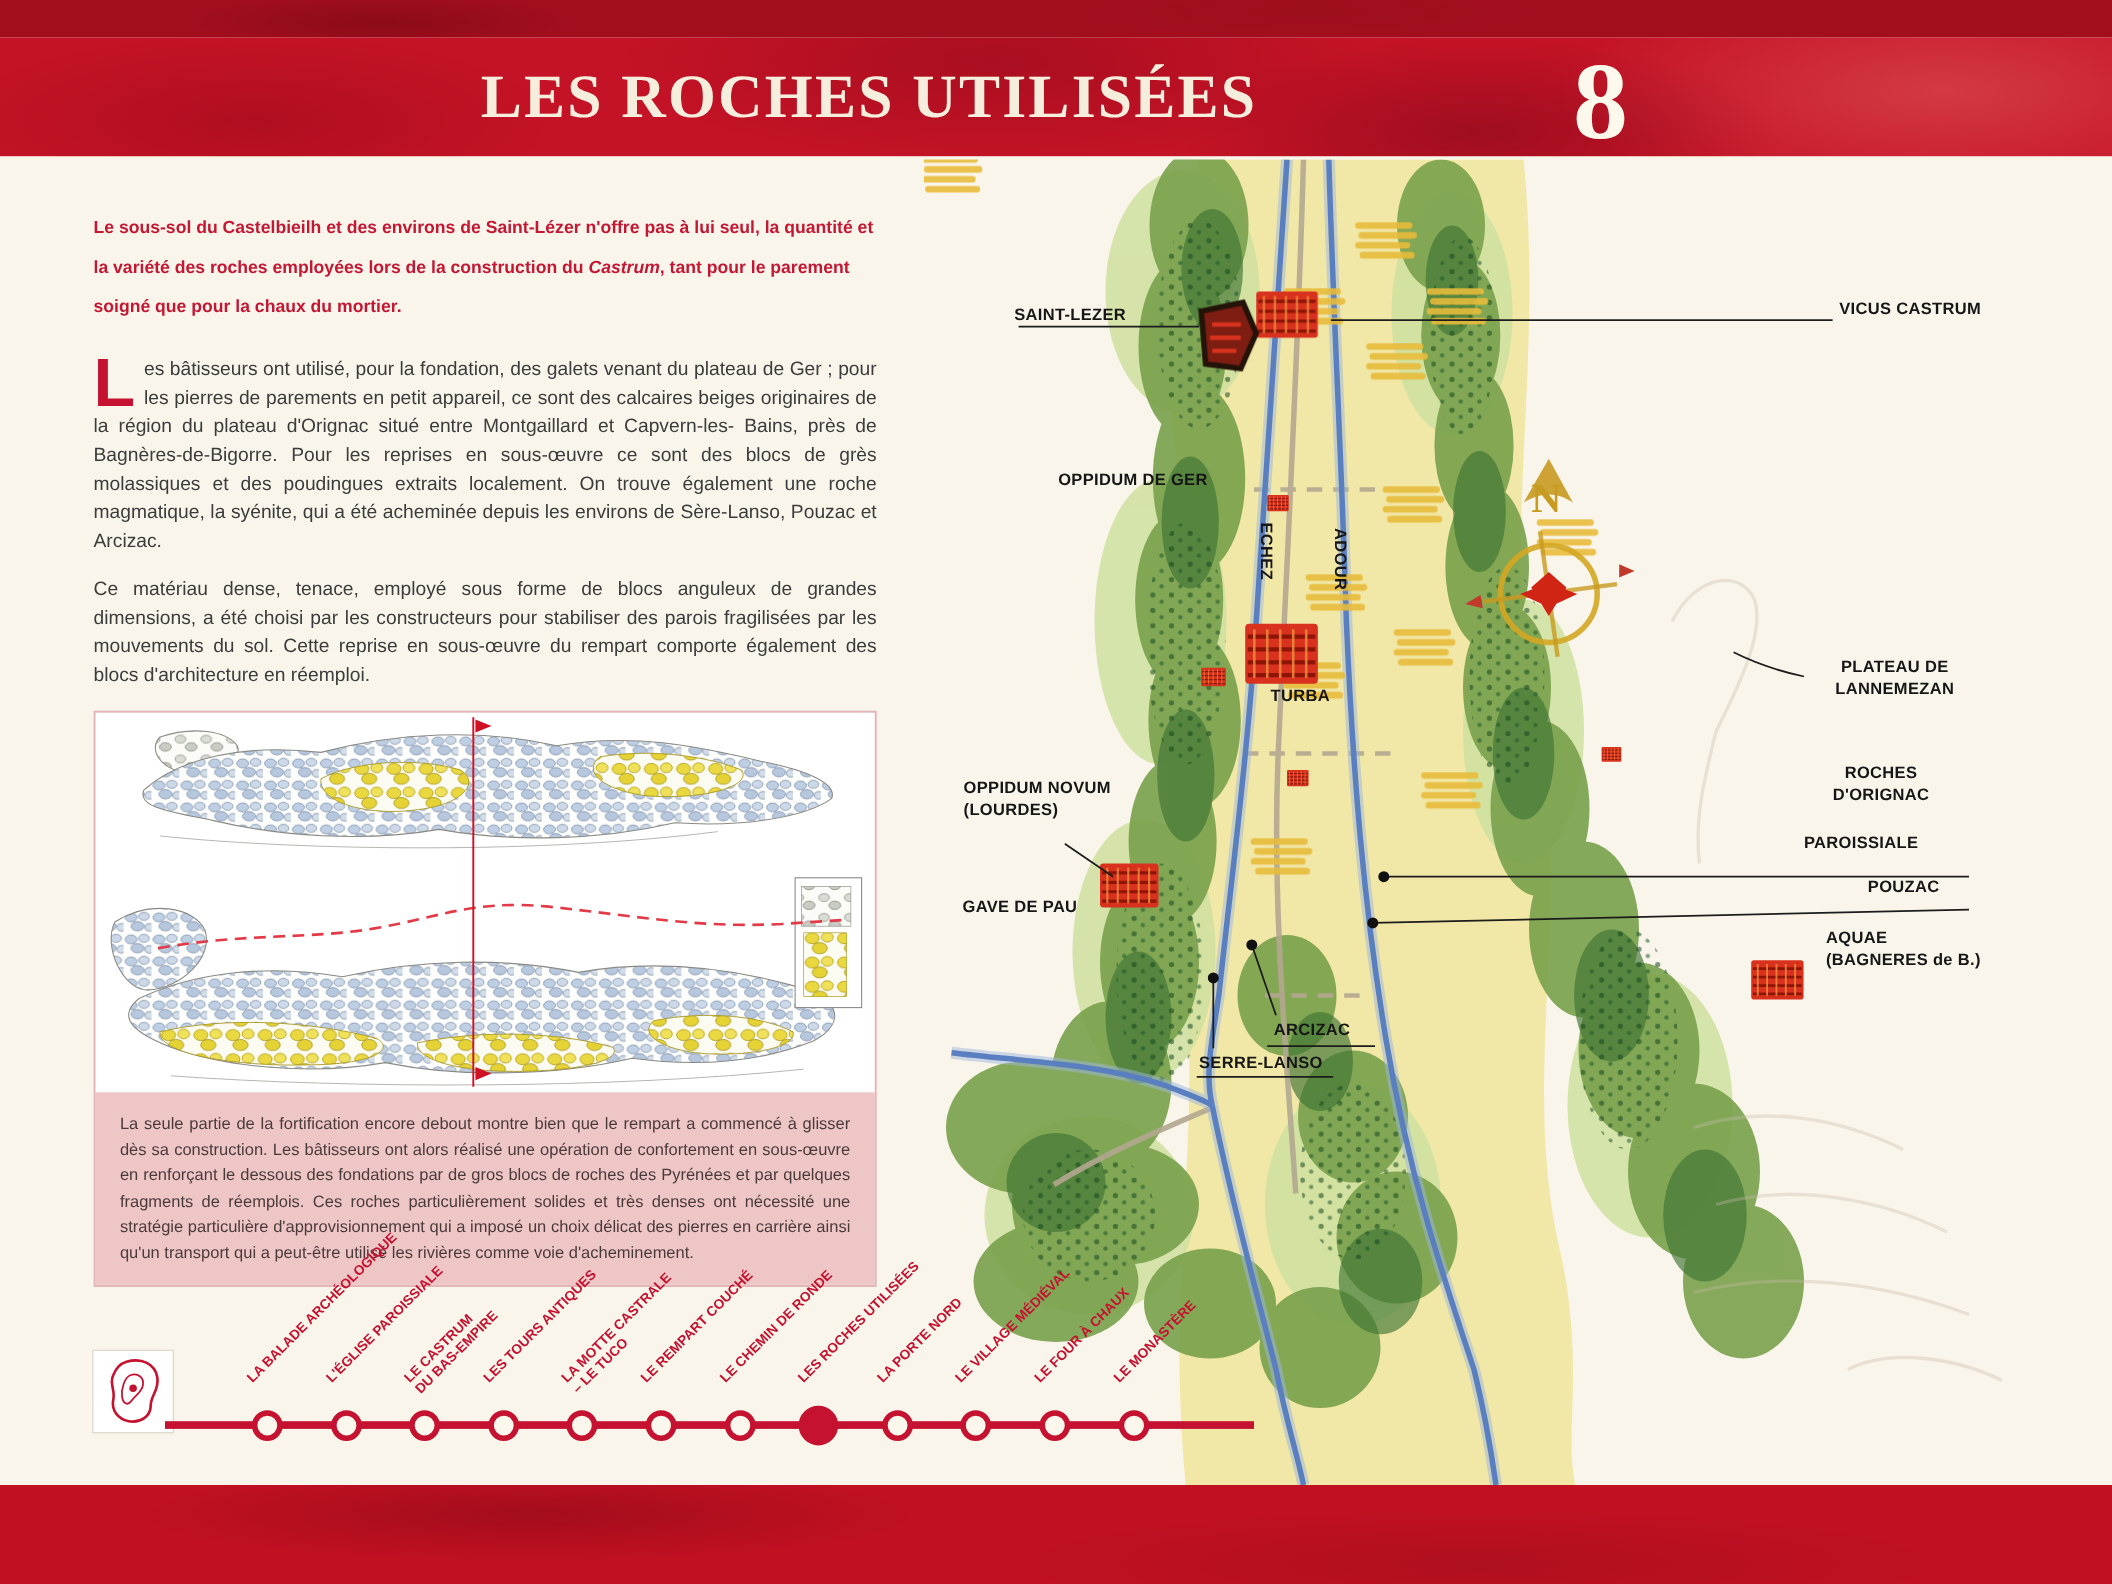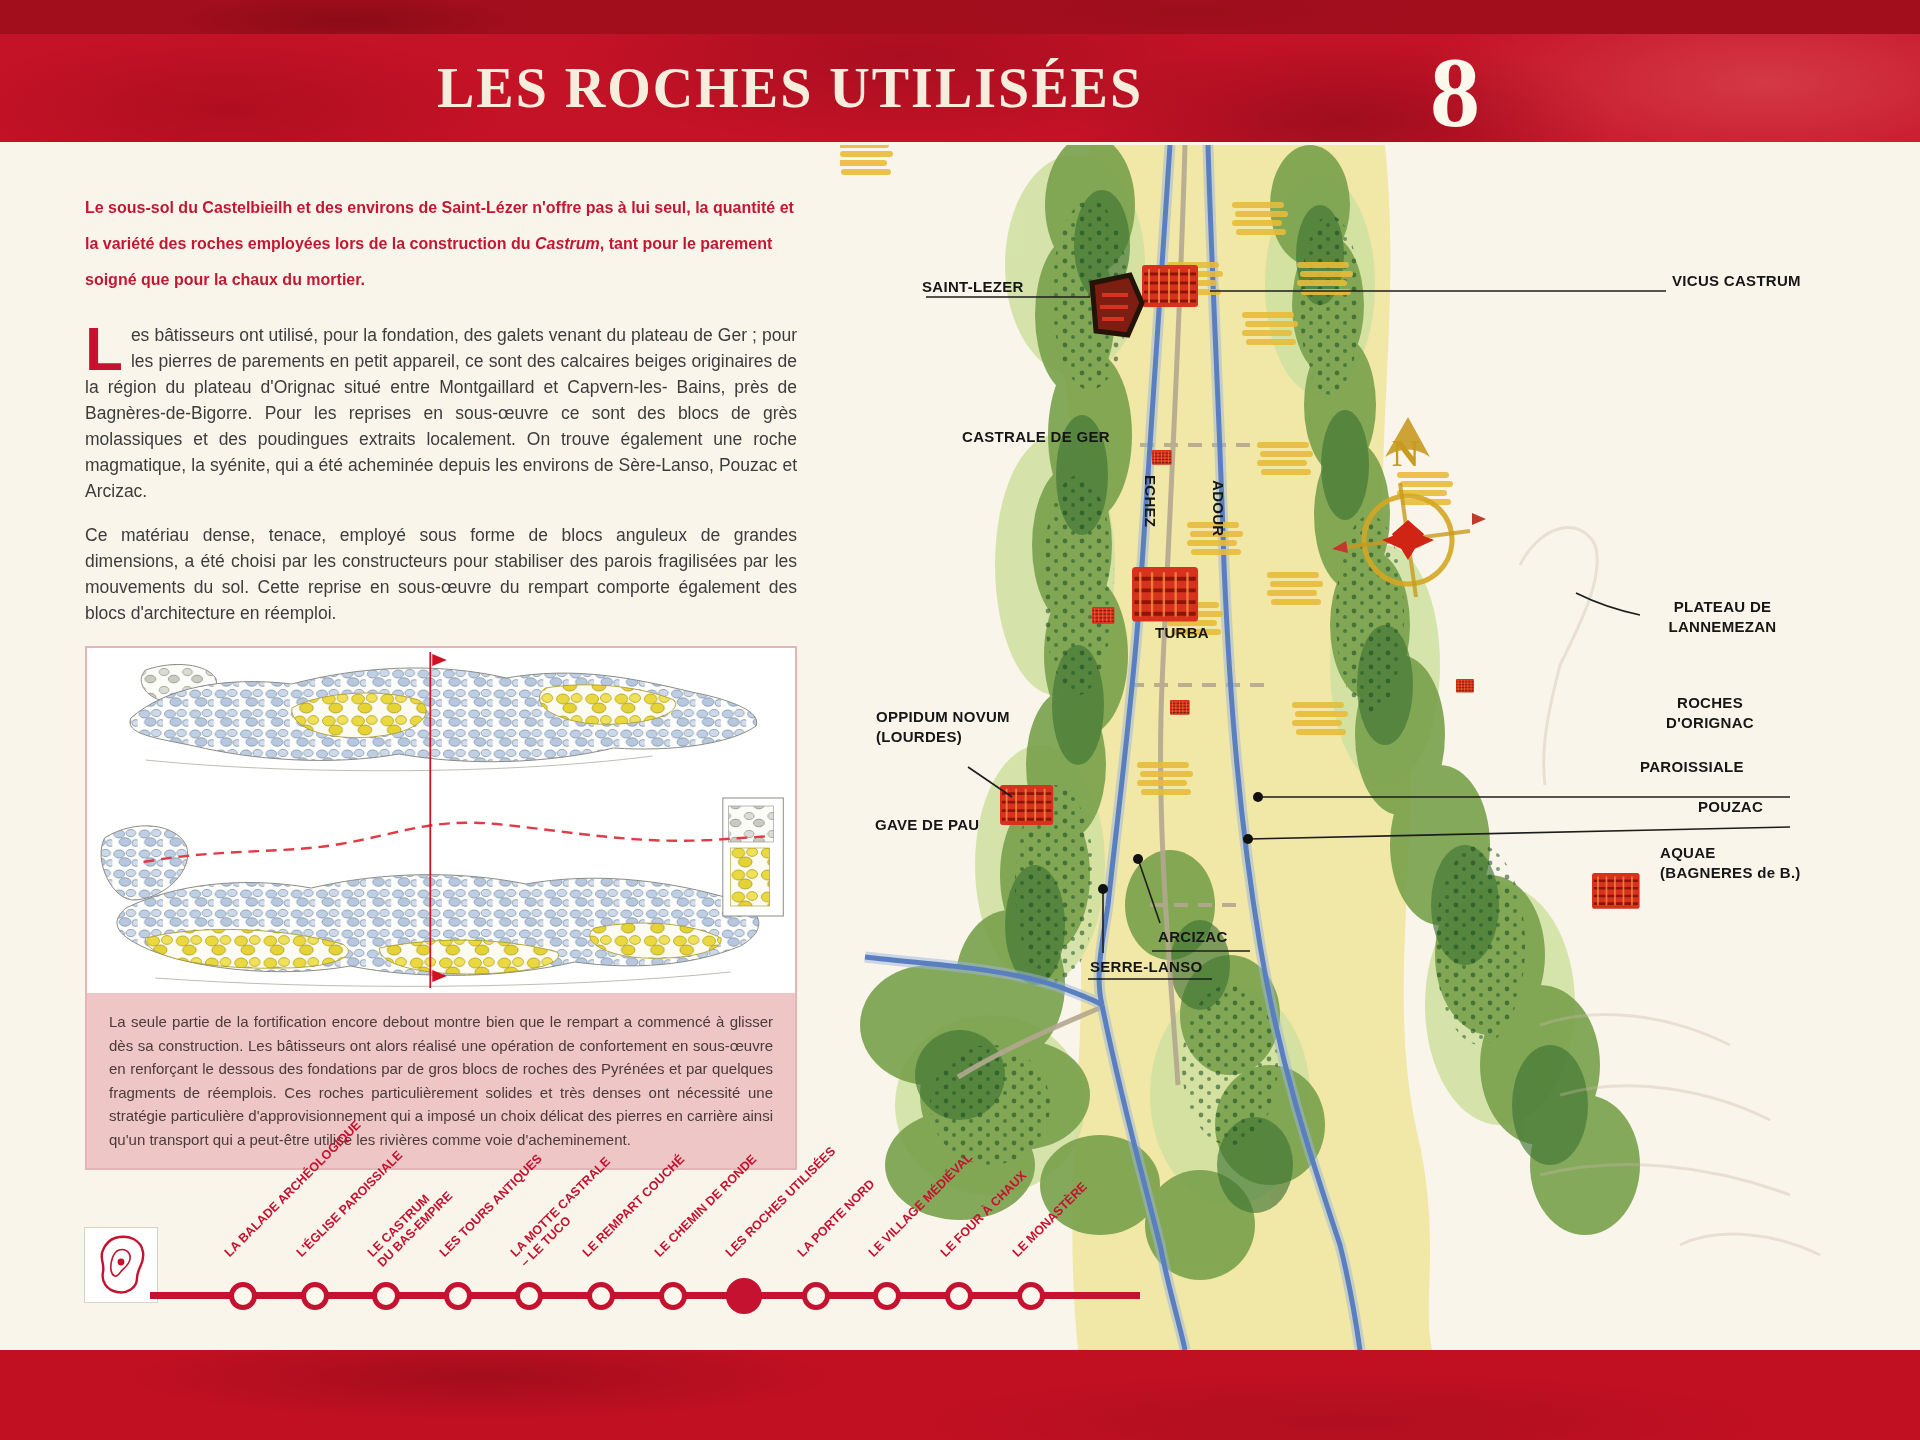--- a/index.html
+++ b/index.html
@@ -298,21 +298,21 @@
       <g fill="#111">
         <circle cx="418" cy="652" r="5"></circle>
           <circle cx="408" cy="694" r="5"></circle>
         <circle cx="298" cy="714" r="5"></circle>
           <circle cx="263" cy="744" r="5"></circle>
       </g>
     </svg>
 
     <div class="map-label" style="left:82px;top:132px">SAINT-LEZER</div>
     <div class="map-label" style="left:832px;top:126px">VICUS CASTRUM</div>
-    <div class="map-label" style="left:122px;top:282px">CASTRALE DE GER</div>
+    <div class="map-label" style="left:122px;top:282px">OPPIDUM DE GER</div>
     <div class="map-label vert" style="left:320px;top:330px">ECHEZ</div>
     <div class="map-label vert" style="left:388px;top:335px">ADOUR</div>
     <div class="map-label" style="left:315px;top:478px">TURBA</div>
     <div class="map-label ctr" style="left:795px;top:452px;width:175px">PLATEAU DE
 LANNEMEZAN</div>
     <div class="map-label ctr" style="left:795px;top:548px;width:150px">ROCHES
 D'ORIGNAC</div>
     <div class="map-label" style="left:800px;top:612px">PAROISSIALE</div>
     <div class="map-label" style="left:858px;top:652px">POUZAC</div>
     <div class="map-label" style="left:36px;top:562px">OPPIDUM NOVUM

